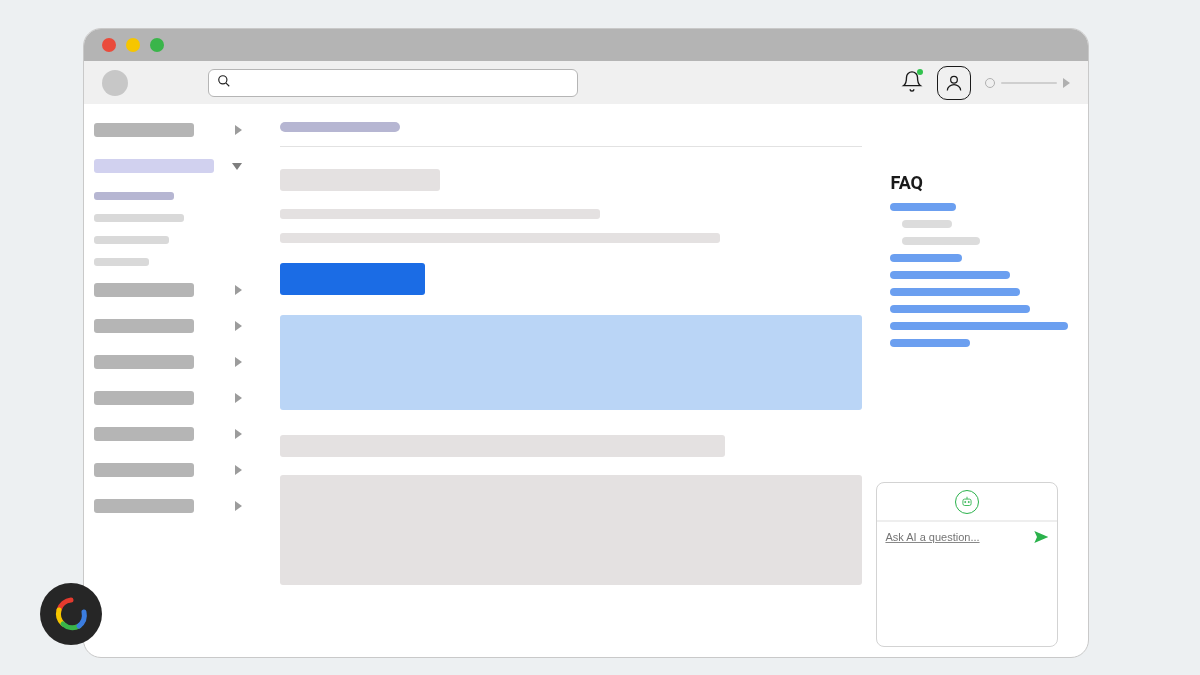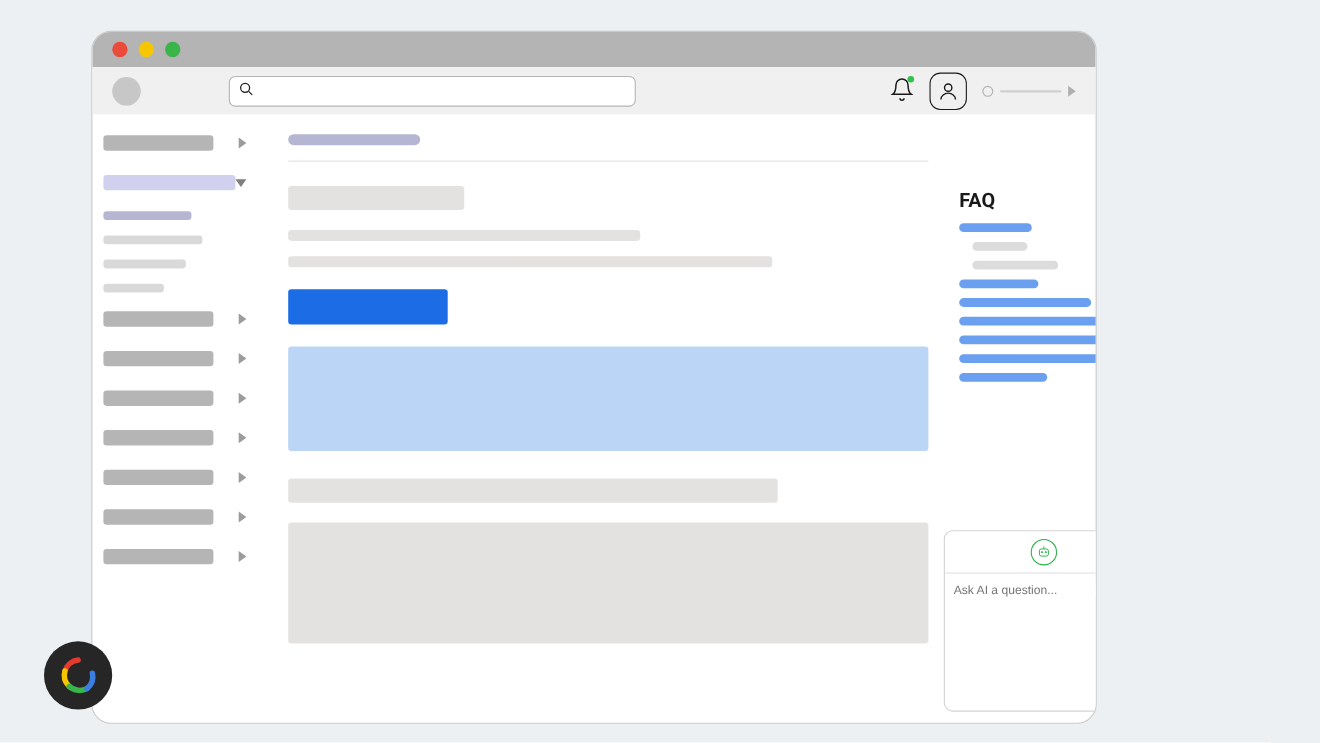--- a/index.html
+++ b/index.html
@@ -8,21 +8,21 @@
   font-family: -apple-system, BlinkMacSystemFont, "Segoe UI", Roboto, sans-serif;
   width: 1200px;
   height: 675px;
   overflow: hidden;
   position: relative;
 }
 .window {
   position: absolute;
   left: 83px;
   top: 28px;
-  width: 914px;
+  width: 1006px;
   height: 630px;
   background: #ffffff;
   border: 1px solid #c9c9c9;
   border-radius: 18px;
   overflow: hidden;
 }
 .titlebar {
   height: 32px;
   background: #b4b4b4;
   display: flex;
@@ -175,21 +175,21 @@
 .chat-bubble {
   border: 1px solid #2bb24c; background: #e8f9ed;
   border-radius: 7px; padding: 5px 10px;
   font-size: 11px; color: #222;
 }
 .chat-input-row {
   height: 30px; border-top: 1px solid #eeeeee;
   display: flex; align-items: center; padding: 0 8px; gap: 6px;
 }
 .chat-input {
-  flex: 1; border: none; outline: none; font-size: 11px; color: #888;
+  flex: 1; border: none; outline: none; font-size: 11px; color: #888; text-decoration: underline;
 }
 .send-btn { cursor: pointer; display: flex; }
 .send-btn svg { width: 16px; height: 16px; fill: #2bb24c; }
 
 .multicolor-badge {
   position: absolute;
   left: 40px;
   bottom: 30px;
   width: 62px; height: 62px;
   background: #262626;

